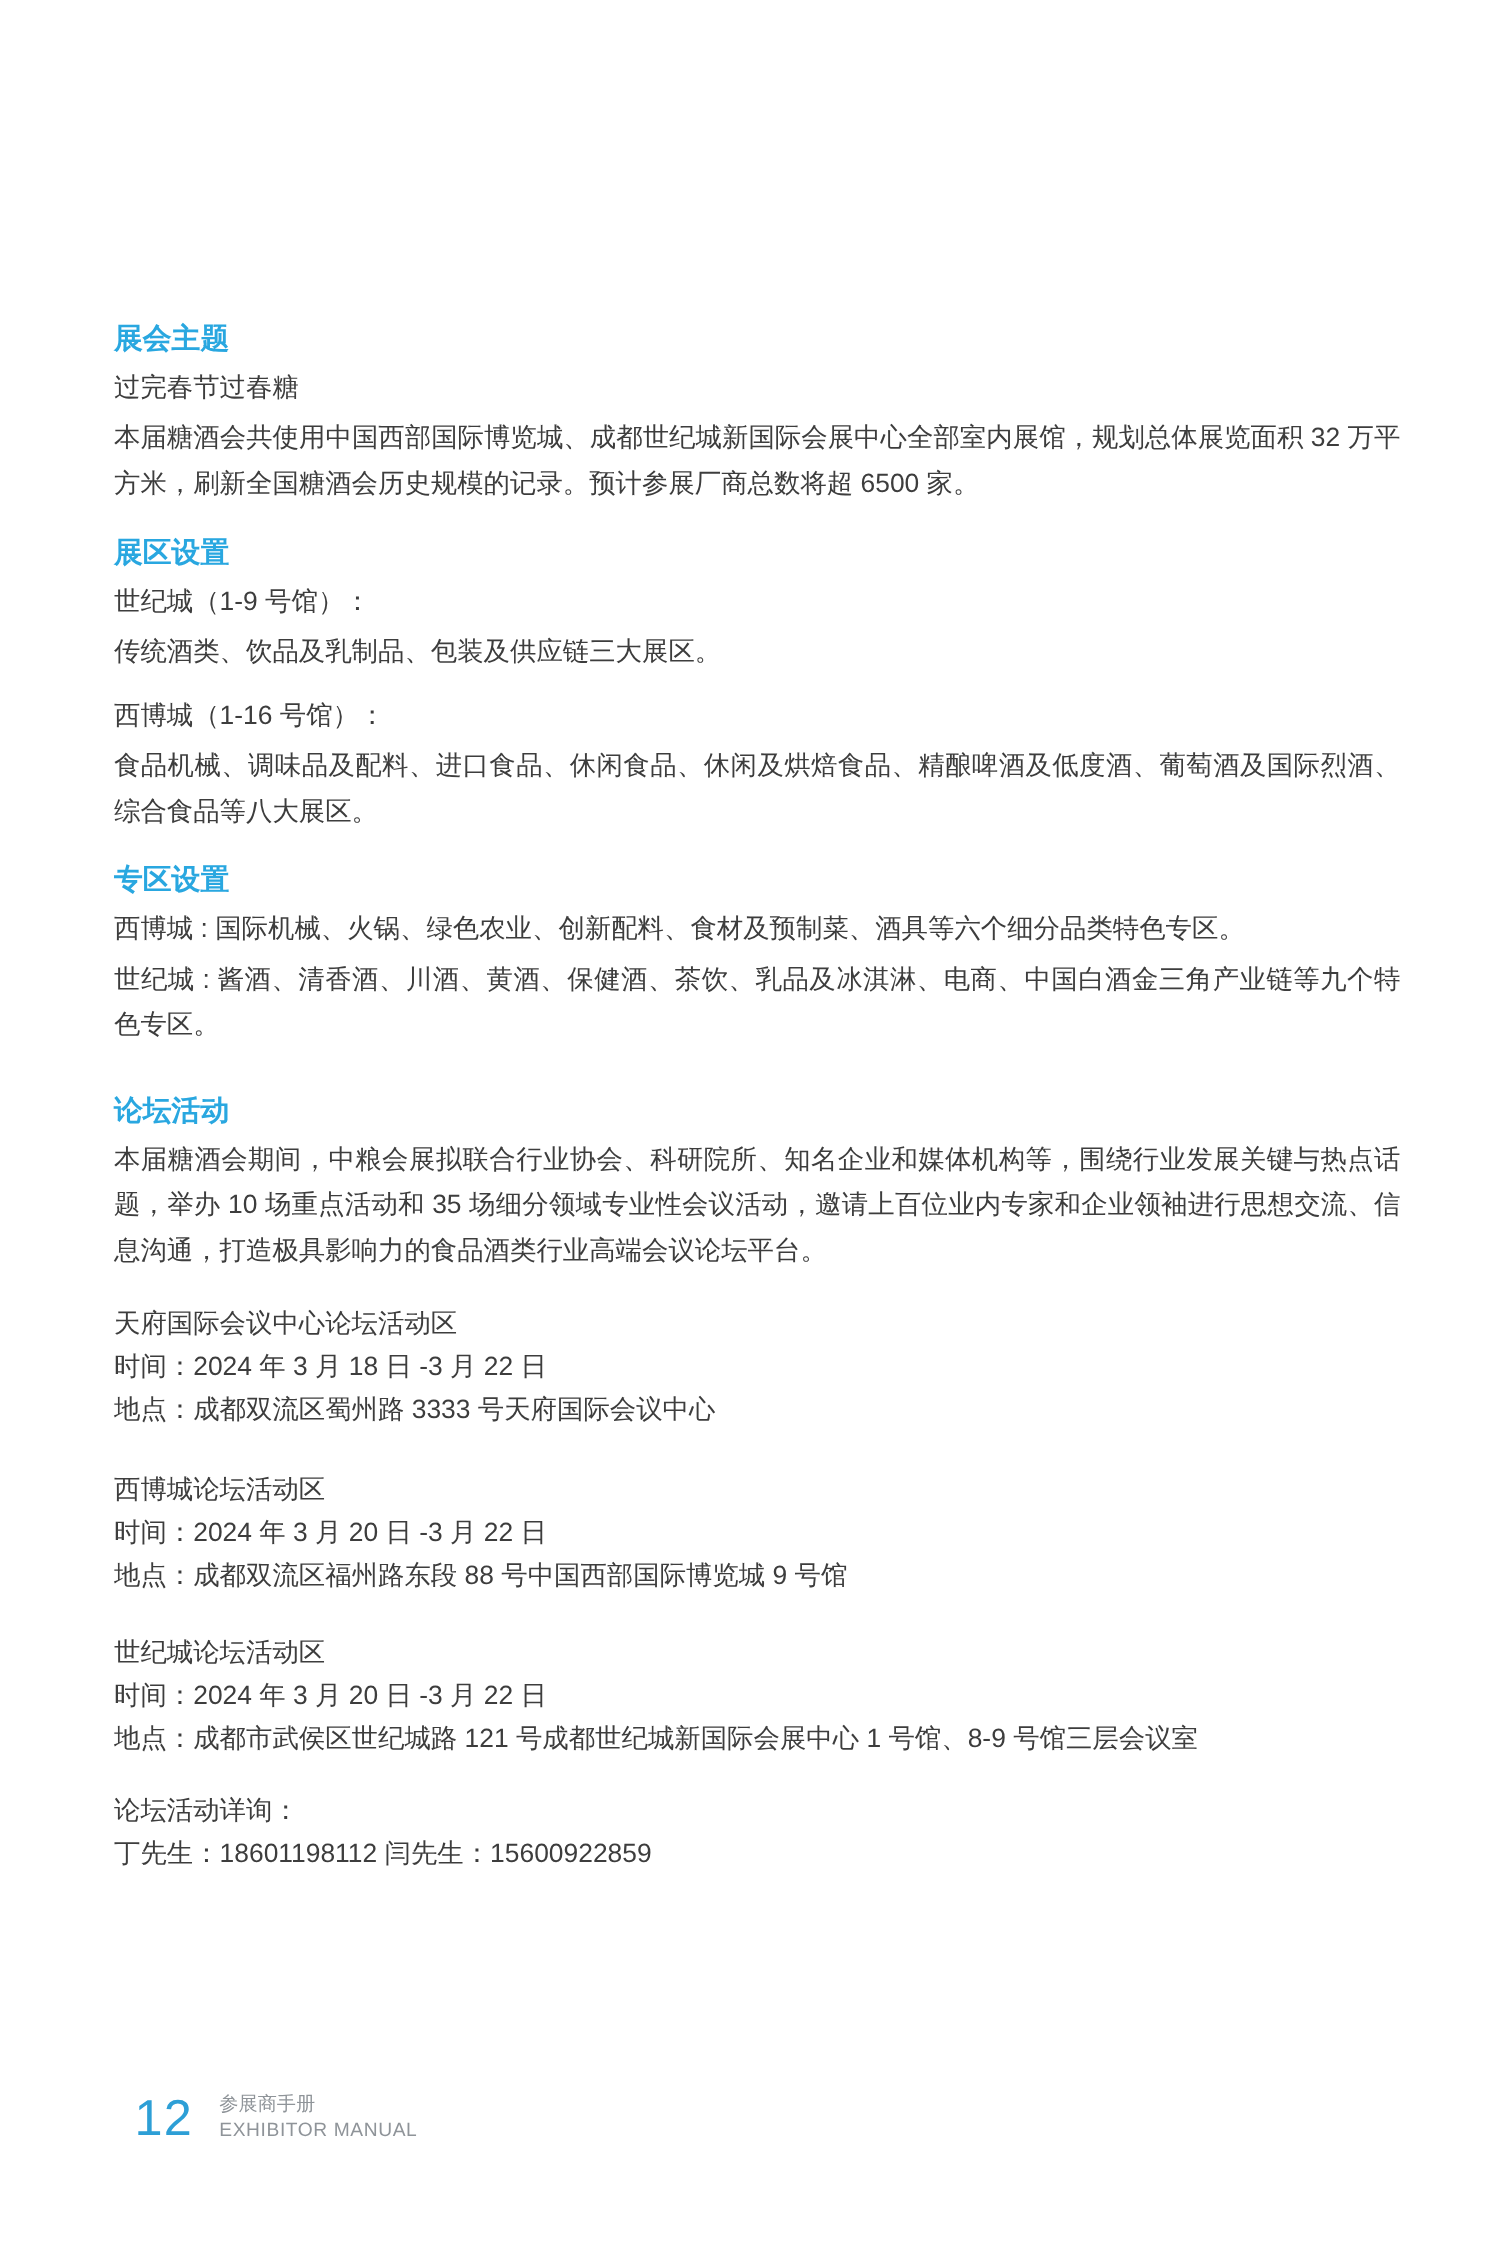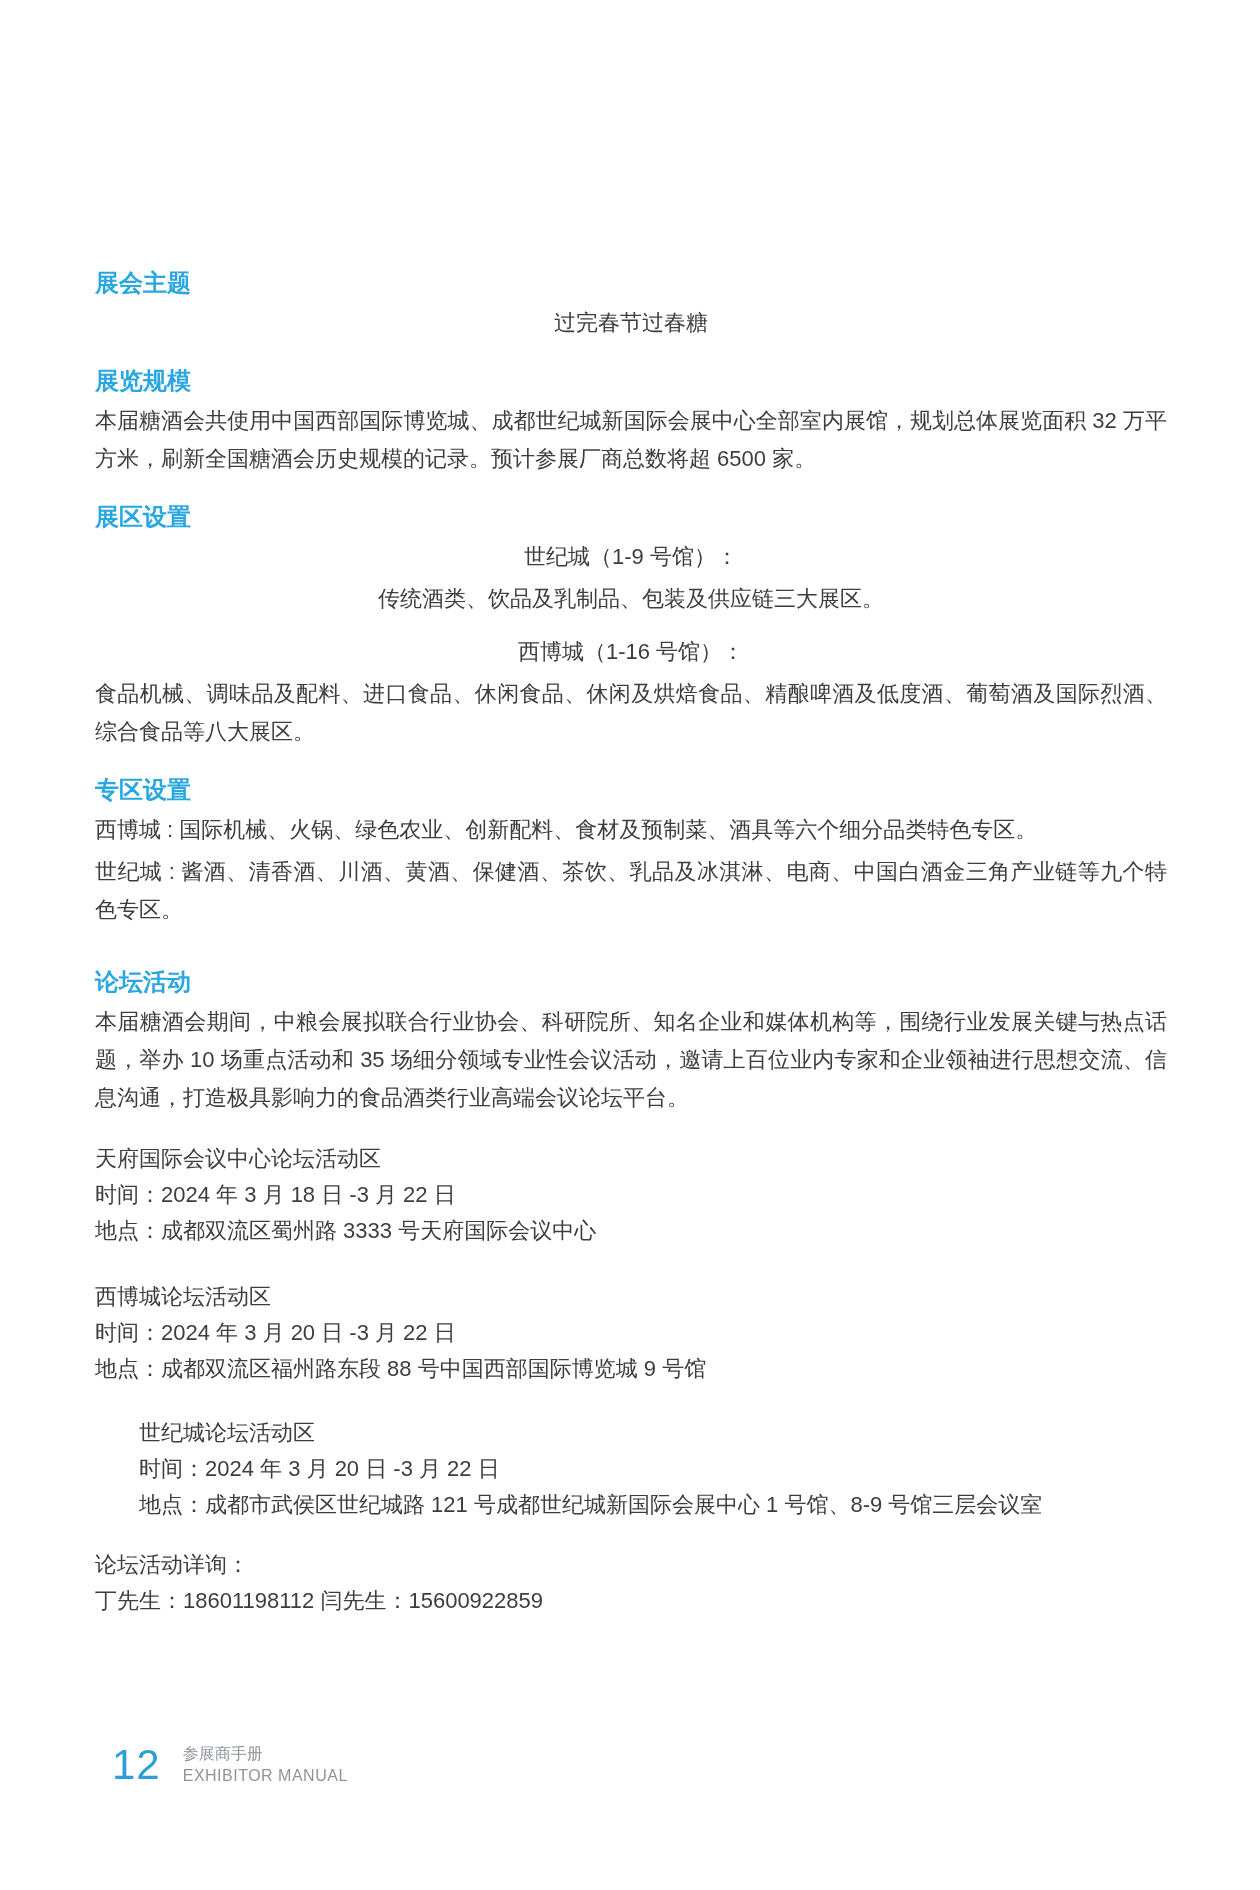--- a/index.html
+++ b/index.html
@@ -35,31 +35,31 @@
     font-size: 24px;
     font-weight: bold;
     line-height: 34px;
     margin: 0;
   }
   .para {
     margin: 4px 0 0 0;
     text-align: justify;
     color: #3d3d3d;
   }
-  .para.nojust { text-align: center; }
+  .para.nojust { text-align: left; }
   .sec { margin-top: 22px; }
   .sec-gap { margin-top: 36px; }
   .subblock { margin-top: 15px; }
   .venue {
     line-height: 36px;
     text-align: left;
   }
   .venue-1 { margin-top: 24px; }
   .venue-2 { margin-top: 30px; }
-  .venue-3 { margin-top: 28px; margin-left: 44px; }
+  .venue-3 { margin-top: 28px; }
   .contact {
     margin-top: 24px;
     line-height: 36px;
   }
   .venue div, .contact div { margin: 0; }
   .footer {
     position: absolute;
     left: 112px;
     top: 1742px;
     display: flex;
@@ -83,21 +83,20 @@
 </head>
 <body>
 
 <div class="page">
 
   <div class="content">
 
     <h2 class="h-blue">展会主题</h2>
     <p class="para nojust">过完春节过春糖</p>
 
-    <h2 class="h-blue sec">展览规模</h2>
     <p class="para">本届糖酒会共使用中国西部国际博览城、成都世纪城新国际会展中心全部室内展馆，规划总体展览面积 32 万平方米，刷新全国糖酒会历史规模的记录。预计参展厂商总数将超 6500 家。</p>
 
     <h2 class="h-blue sec">展区设置</h2>
     <p class="para nojust">世纪城（1-9 号馆）：</p>
     <p class="para nojust">传统酒类、饮品及乳制品、包装及供应链三大展区。</p>
     <p class="para nojust subblock">西博城（1-16 号馆）：</p>
     <p class="para">食品机械、调味品及配料、进口食品、休闲食品、休闲及烘焙食品、精酿啤酒及低度酒、葡萄酒及国际烈酒、综合食品等八大展区。</p>
 
     <h2 class="h-blue sec">专区设置</h2>
     <p class="para">西博城 : 国际机械、火锅、绿色农业、创新配料、食材及预制菜、酒具等六个细分品类特色专区。</p>

